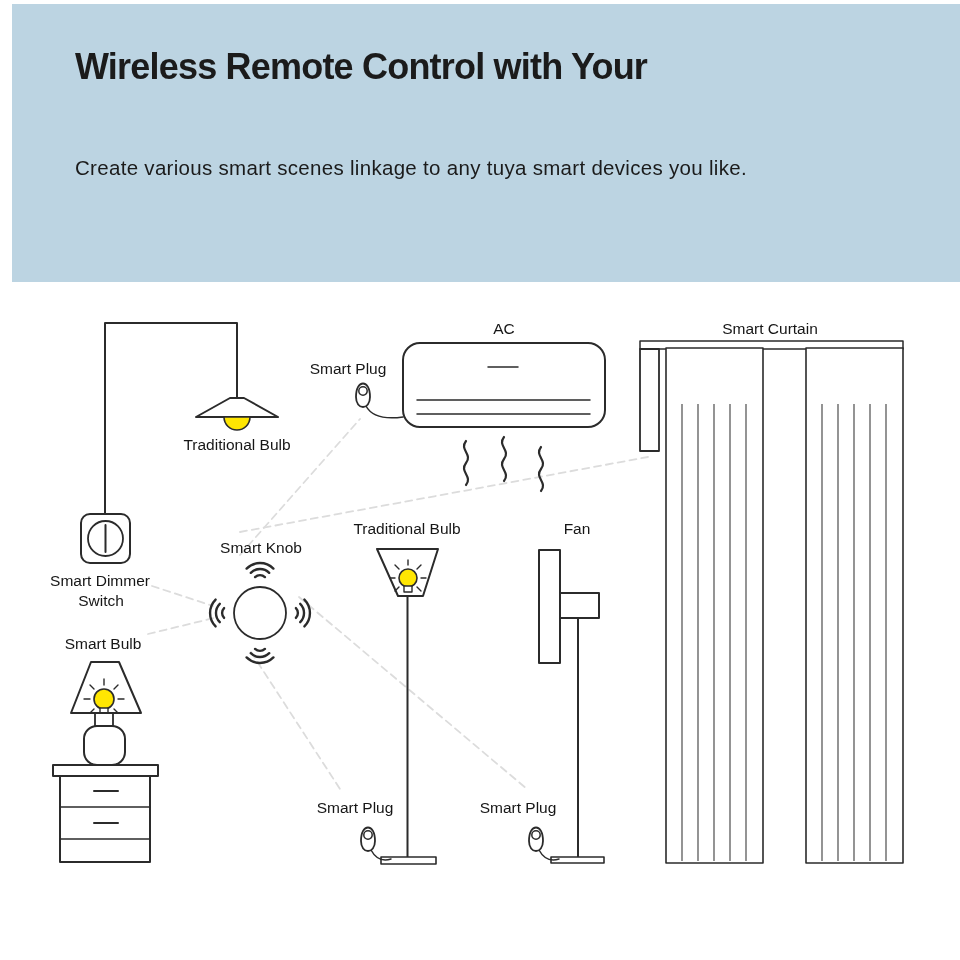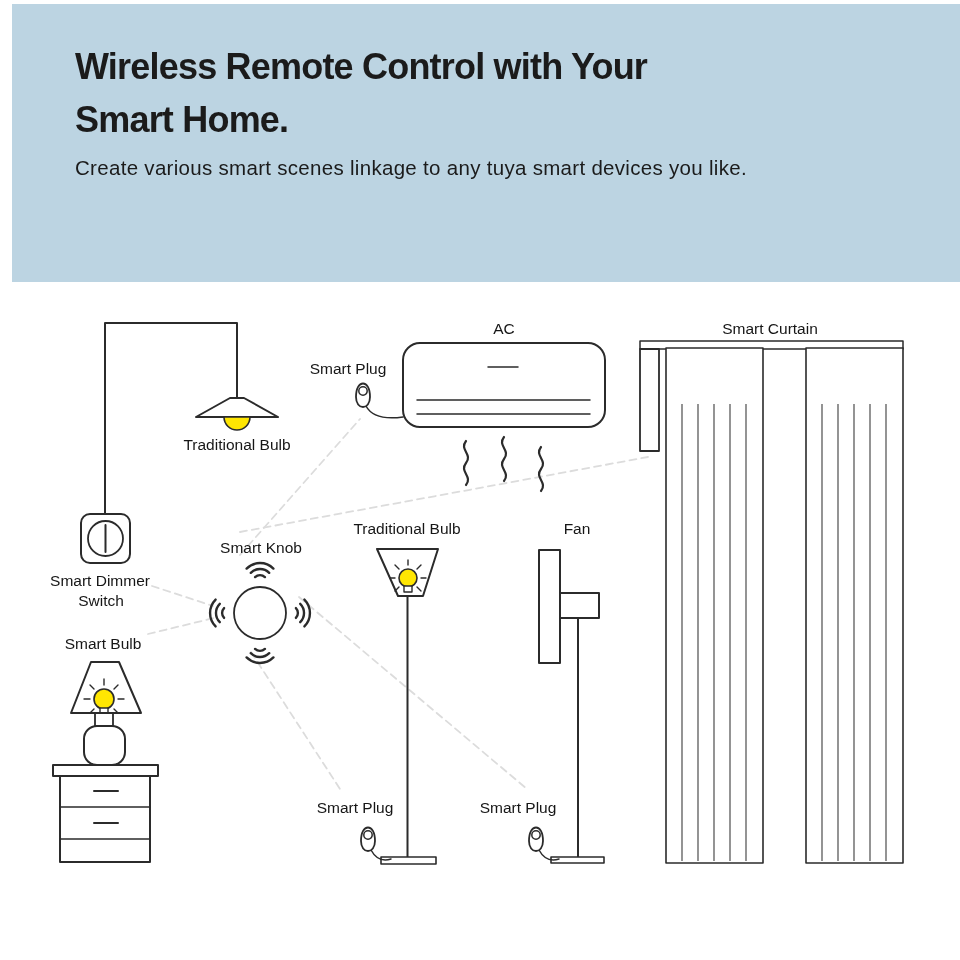--- a/index.html
+++ b/index.html
@@ -34,21 +34,20 @@
   .wave{fill:none;stroke:var(--line);stroke-width:2.4;stroke-linecap:round;}
   .fold{stroke:var(--fold);stroke-width:1.3;}
   .lbl{font-family:"Liberation Sans","DejaVu Sans",sans-serif;font-size:15.5px;fill:var(--label_text);text-anchor:middle;}
 </style>
 </head>
 <body>
 
 <div class="hdr">
   <div class="title">
     <div>Wireless Remote Control with Your</div>
-    <div>Smart Home.</div>
   </div>
   <div class="subtitle">Create various smart scenes linkage to any tuya smart devices you like.</div>
 </div>
 
 <svg width="960" height="738" viewBox="0 222 960 738">
 
   <g>
     <line class="dash" x1="152" y1="586" x2="213" y2="606"></line>
     <line class="dash" x1="148" y1="634" x2="214" y2="618"></line>
     <line class="dash" x1="240" y1="555" x2="360" y2="419"></line>

